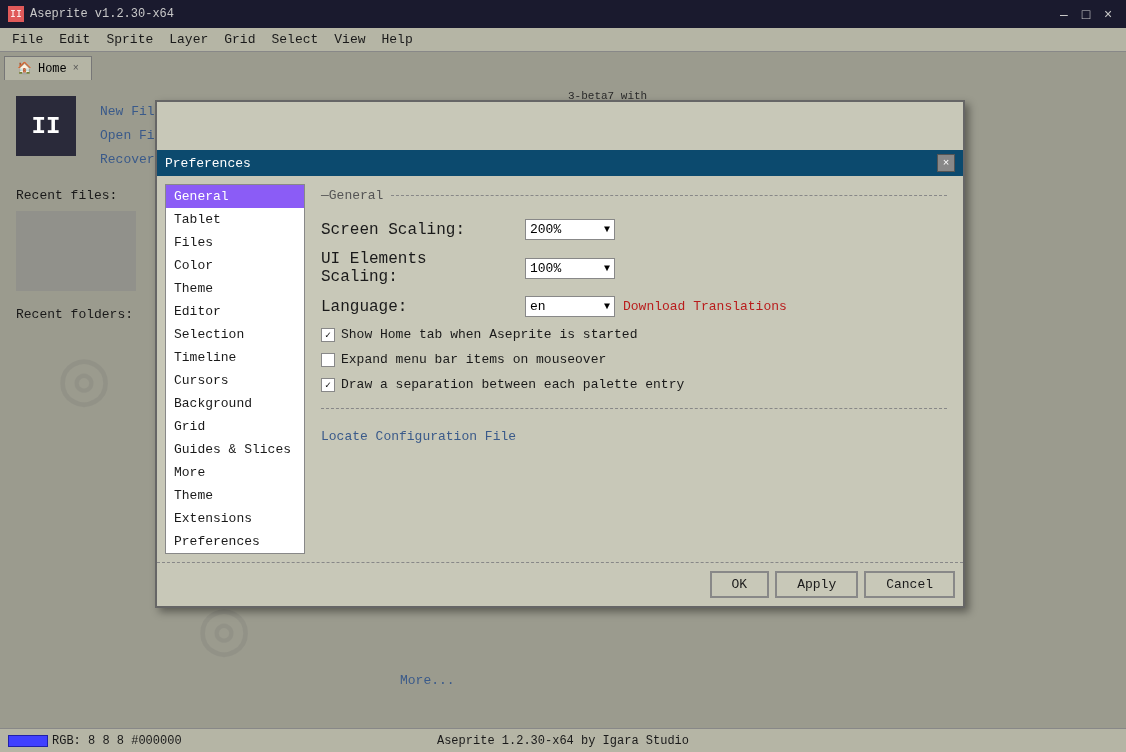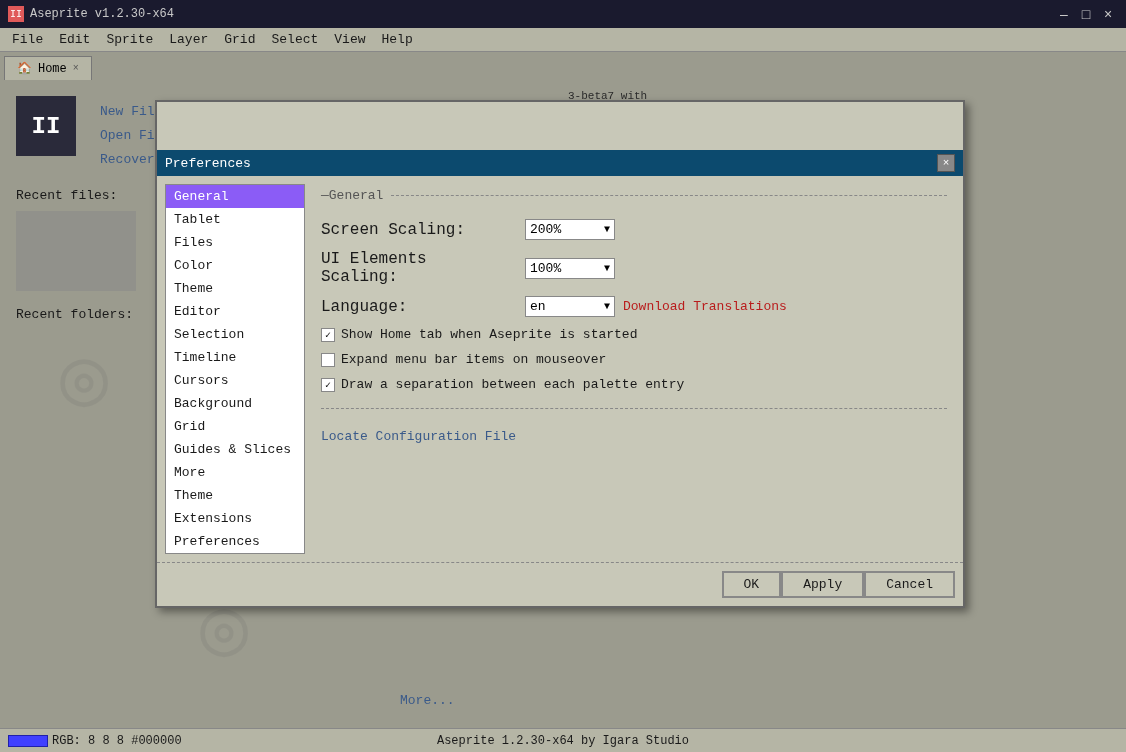--- a/index.html
+++ b/index.html
@@ -302,20 +302,21 @@
       margin-top: 8px;
       display: inline-block;
     }
 
     
     .dialog-footer {
       padding: 8px;
       border-top: 1px dashed #888;
       display: flex;
       justify-content: flex-end;
+      gap: 6px;
       background: #c8c8b8;
     }
     .dialog-btn {
       background: #c8c8b8;
       border: 2px solid #888;
       padding: 4px 20px;
       font-size: 13px;
       font-family: 'Courier New', monospace;
       cursor: pointer;
       color: #1a1a1a;
@@ -428,21 +429,21 @@
 
     <div class="recent-section">
       <div class="recent-label">Recent files:</div>
       <div class="recent-thumb"></div>
     </div>
 
     <div style="margin-top:16px;">
       <div class="recent-label">Recent folders:</div>
     </div>
 
-    <div style="position:absolute; bottom:44px; left:400px;">
+    <div style="position:absolute; bottom:64px; left:400px;">
       <span style="color:#3a5a8a; font-size:13px;">More...</span>
     </div>
   </div>
 
   <div class="right-panel">
     <div class="news-text">
       <p style="margin-bottom:8px;">3-beta7 with<br>s for future<br>ebugger)</p>
       <p style="margin-bottom:8px;">o is helping us</p>
       <p style="margin-bottom:8px;">and v1.3-beta6<br>some<br>is available on<br>umroad, etc.)</p>
       <p style="margin-bottom:8px;">and v1.3-beta5<br>ance</p>

